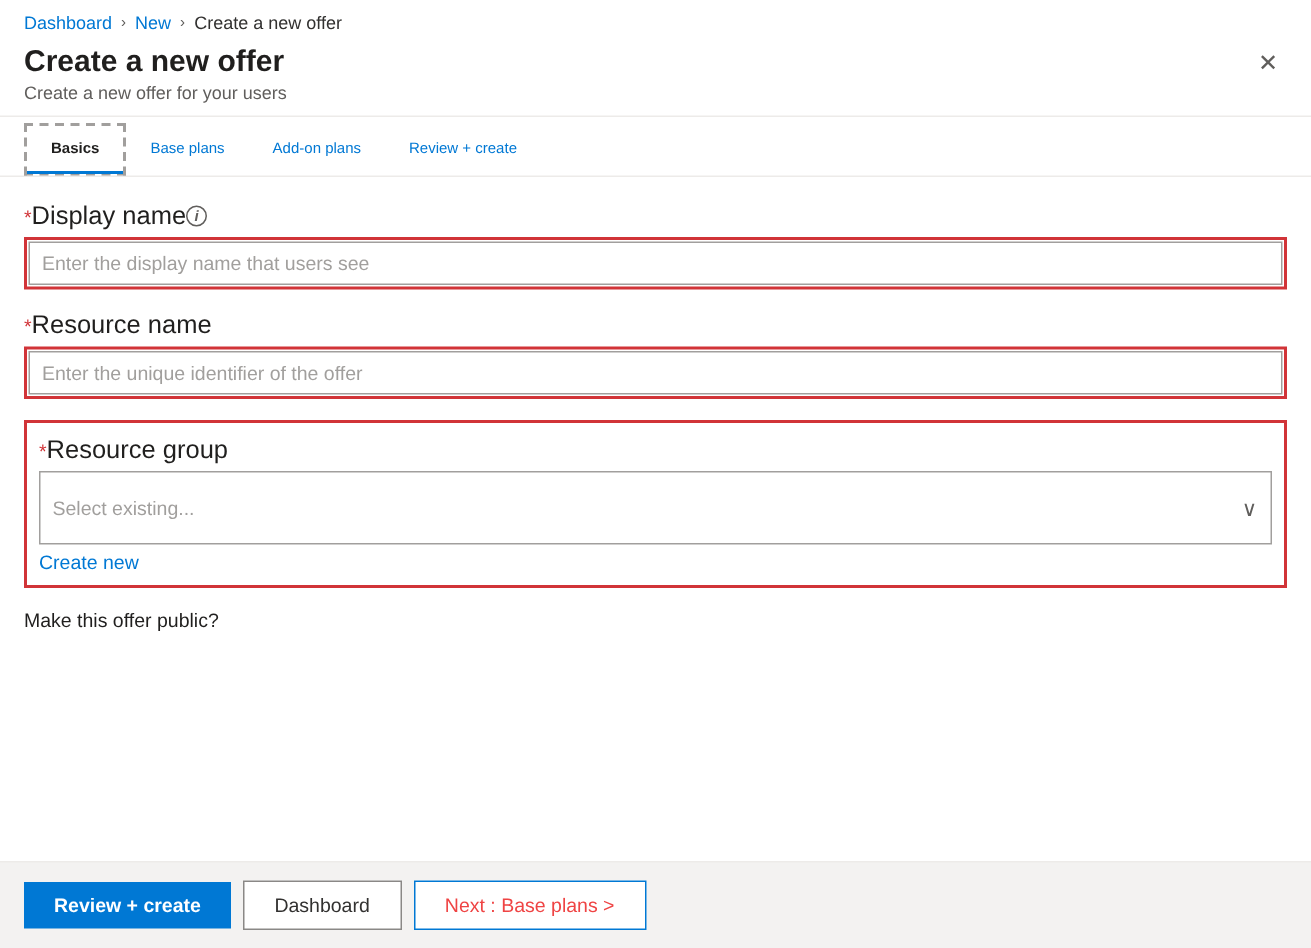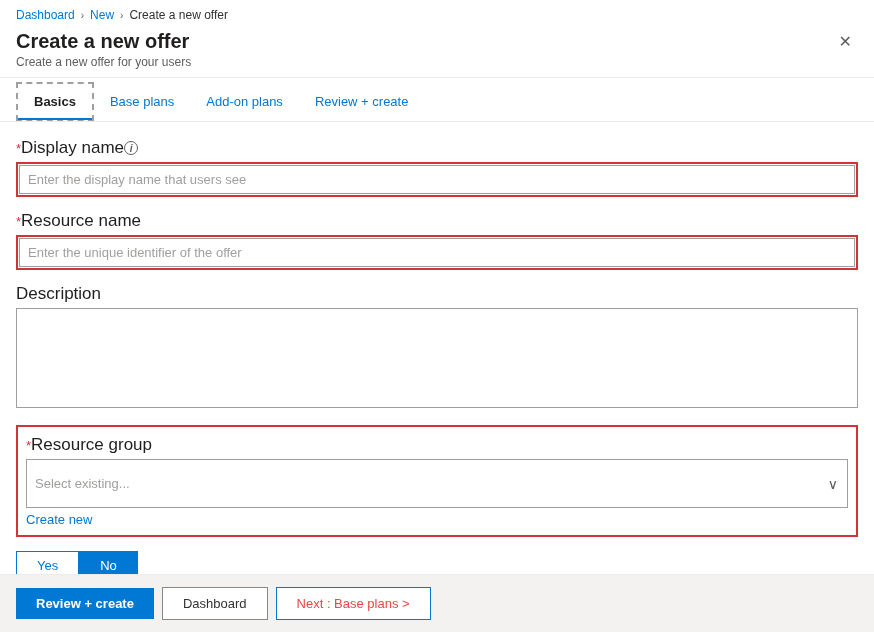--- a/index.html
+++ b/index.html
@@ -69,21 +69,21 @@
     .tabs {
       display: flex;
       align-items: center;
       padding: 0 16px;
       gap: 0;
       border-bottom: 1px solid #edebe9;
     }
     .tab {
       padding: 10px 16px;
       cursor: pointer;
-      font-size: 13px;
+      font-size: 10px;
       color: #0078d4;
       border: none;
       background: none;
       position: relative;
       text-decoration: none;
     }
     .tab.active {
       color: #201f1e;
       font-weight: 600;
       border: 2px dashed #a19f9d;
@@ -301,46 +301,37 @@
     <div class="form-group">
       <div class="label-row">
         <span class="required-star">* </span>
         <span class="form-row-label">Resource name</span>
       </div>
       <div class="form-input-wrapper-error">
         <input type="text" class="form-input" placeholder="Enter the unique identifier of the offer" style="">
       </div>
     </div>
 
-    <div class="form-group">
-      <div class="label-row">
-        <span class="form-row-label">Description</span>
-      </div>
-      <textarea class="textarea-input" style=""></textarea>
-    </div>
 
     <div class="red-border-group">
       <div class="label-row">
         <span class="required-star">* </span>
         <span class="form-row-label">Resource group</span>
       </div>
       <div class="select-wrapper">
         <select class="select-input">
           <option value="">Select existing...</option>
         </select>
         <span class="select-arrow">∨</span>
       </div>
       <a class="create-new-link">Create new</a>
     </div>
 
     <div class="form-group">
-      <div class="toggle-group">
-        <button class="toggle-btn">Yes</button>
-        <button class="toggle-btn active">No</button>
-      </div>
+      <div class="public-offer-label">Make this offer public?</div>
     </div>
 
   </div>
 
   <div class="footer">
     <button class="btn-primary">Review + create</button>
     <button class="btn-secondary">Dashboard</button>
     <button class="btn-outline">Next : Base plans &gt;</button>
   </div>
 

